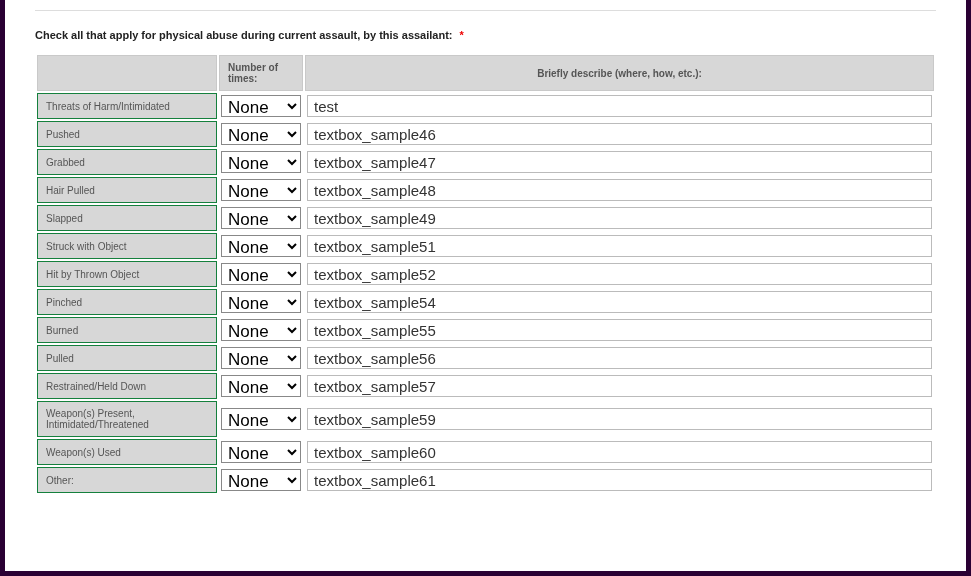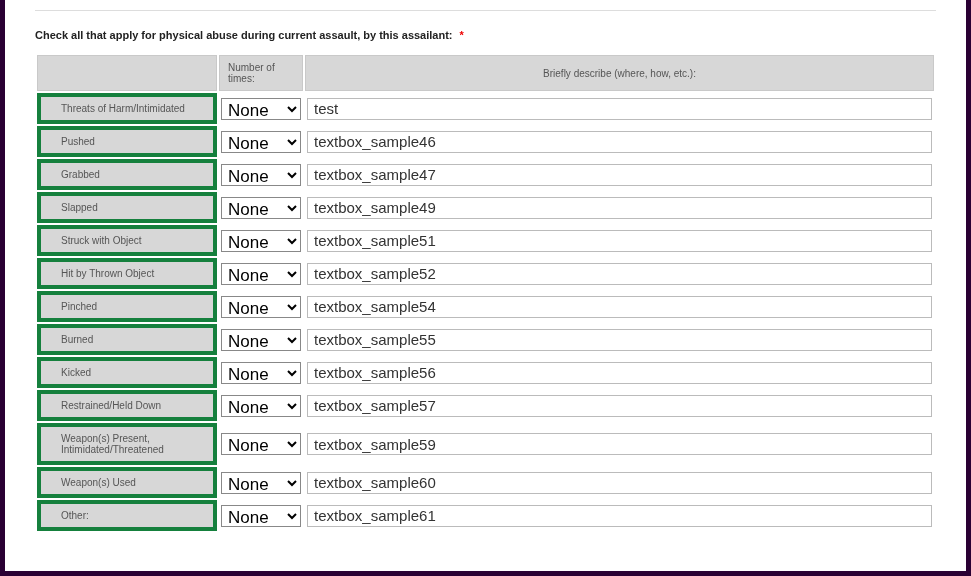--- a/index.html
+++ b/index.html
@@ -30,39 +30,39 @@
     margin-left: 4px;
   }
   table.form-table {
     width: 100%;
     border-collapse: separate;
     border-spacing: 2px;
     table-layout: fixed;
   }
   table.form-table th {
     background: #d7d7d7;
-    font-weight: normal;
+    font-weight: bold;
     color: #555;
     font-size: 10px;
     padding: 6px 8px;
     border: 1px solid #c9c9c9;
   }
   table.form-table th.col-label { width: 180px; }
   table.form-table th.col-times { width: 84px; text-align: left; }
   table.form-table th.col-desc  { text-align: center; }
   table.form-table td {
     padding: 2px;
     vertical-align: middle;
   }
   table.form-table td.label-cell {
     background: #d7d7d7;
     color: #555;
     font-size: 10px;
-    padding: 6px 20px;
-    border: 4px solid #15803d;
+    padding: 6px 8px;
+    border: 1px solid #15803d;
   }
   select.times-select {
     width: 100%;
     height: 22px;
     font-size: 17px;
     background: #fff;
     border: 1px solid #888;
     padding: 1px 2px;
   }
   input.desc-input {
@@ -104,20 +104,25 @@
           <td class="label-cell">Pushed</td>
           <td><select class="times-select"><option>None</option></select></td>
           <td><input type="text" class="desc-input" value="textbox_sample46" style=""></td>
         </tr>
         <tr>
           <td class="label-cell">Grabbed</td>
           <td><select class="times-select"><option>None</option></select></td>
           <td><input type="text" class="desc-input" value="textbox_sample47" style=""></td>
         </tr>
         <tr>
+          <td class="label-cell">Hair Pulled</td>
+          <td><select class="times-select"><option>None</option></select></td>
+          <td><input type="text" class="desc-input" value="textbox_sample48" style=""></td>
+        </tr>
+        <tr>
           <td class="label-cell">Slapped</td>
           <td><select class="times-select"><option>None</option></select></td>
           <td><input type="text" class="desc-input" value="textbox_sample49" style=""></td>
         </tr>
         <tr>
           <td class="label-cell">Struck with Object</td>
           <td><select class="times-select"><option>None</option></select></td>
           <td><input type="text" class="desc-input" value="textbox_sample51" style=""></td>
         </tr>
         <tr>
@@ -129,21 +134,21 @@
           <td class="label-cell">Pinched</td>
           <td><select class="times-select"><option>None</option></select></td>
           <td><input type="text" class="desc-input" value="textbox_sample54" style=""></td>
         </tr>
         <tr>
           <td class="label-cell">Burned</td>
           <td><select class="times-select"><option>None</option></select></td>
           <td><input type="text" class="desc-input" value="textbox_sample55" style=""></td>
         </tr>
         <tr>
-          <td class="label-cell">Kicked</td>
+          <td class="label-cell">Pulled</td>
           <td><select class="times-select"><option>None</option></select></td>
           <td><input type="text" class="desc-input" value="textbox_sample56" style=""></td>
         </tr>
         <tr>
           <td class="label-cell">Restrained/Held Down</td>
           <td><select class="times-select"><option>None</option></select></td>
           <td><input type="text" class="desc-input" value="textbox_sample57" style=""></td>
         </tr>
         <tr>
           <td class="label-cell">Weapon(s) Present, Intimidated/Threatened</td>

